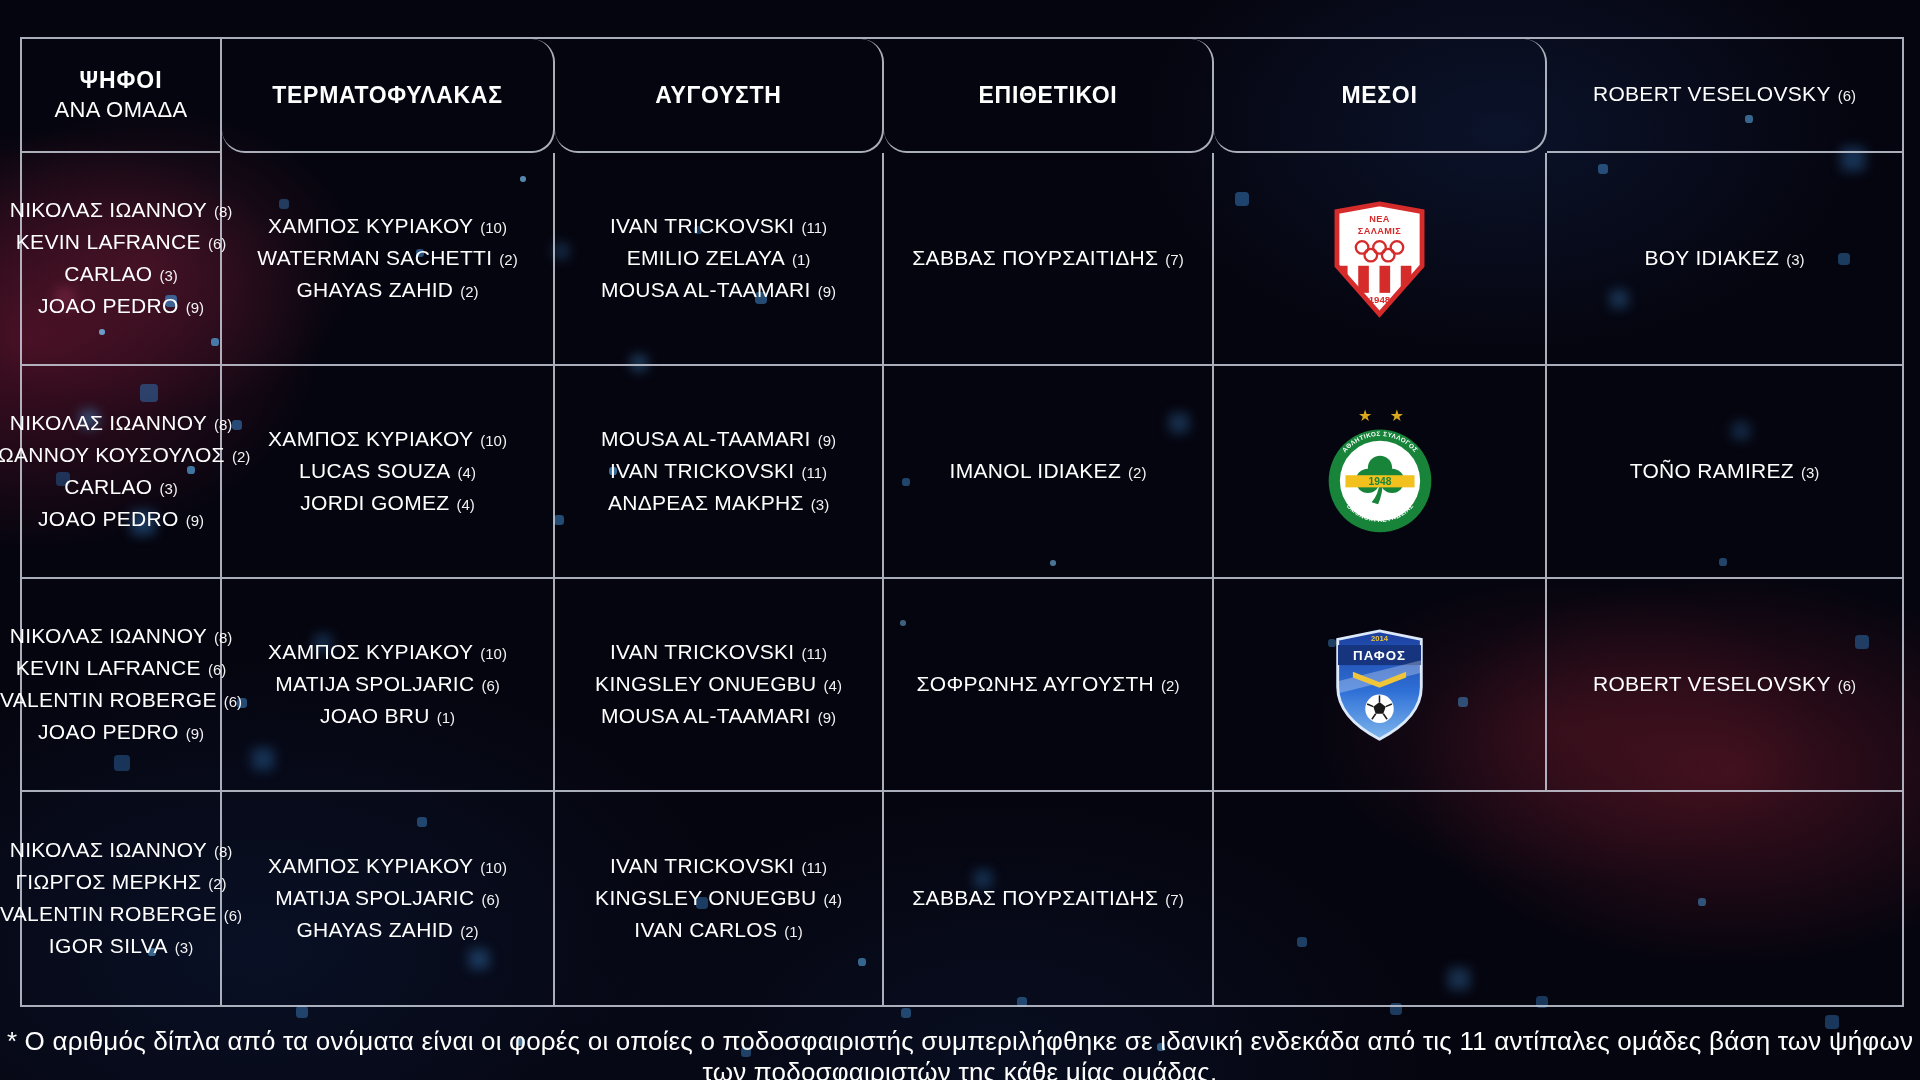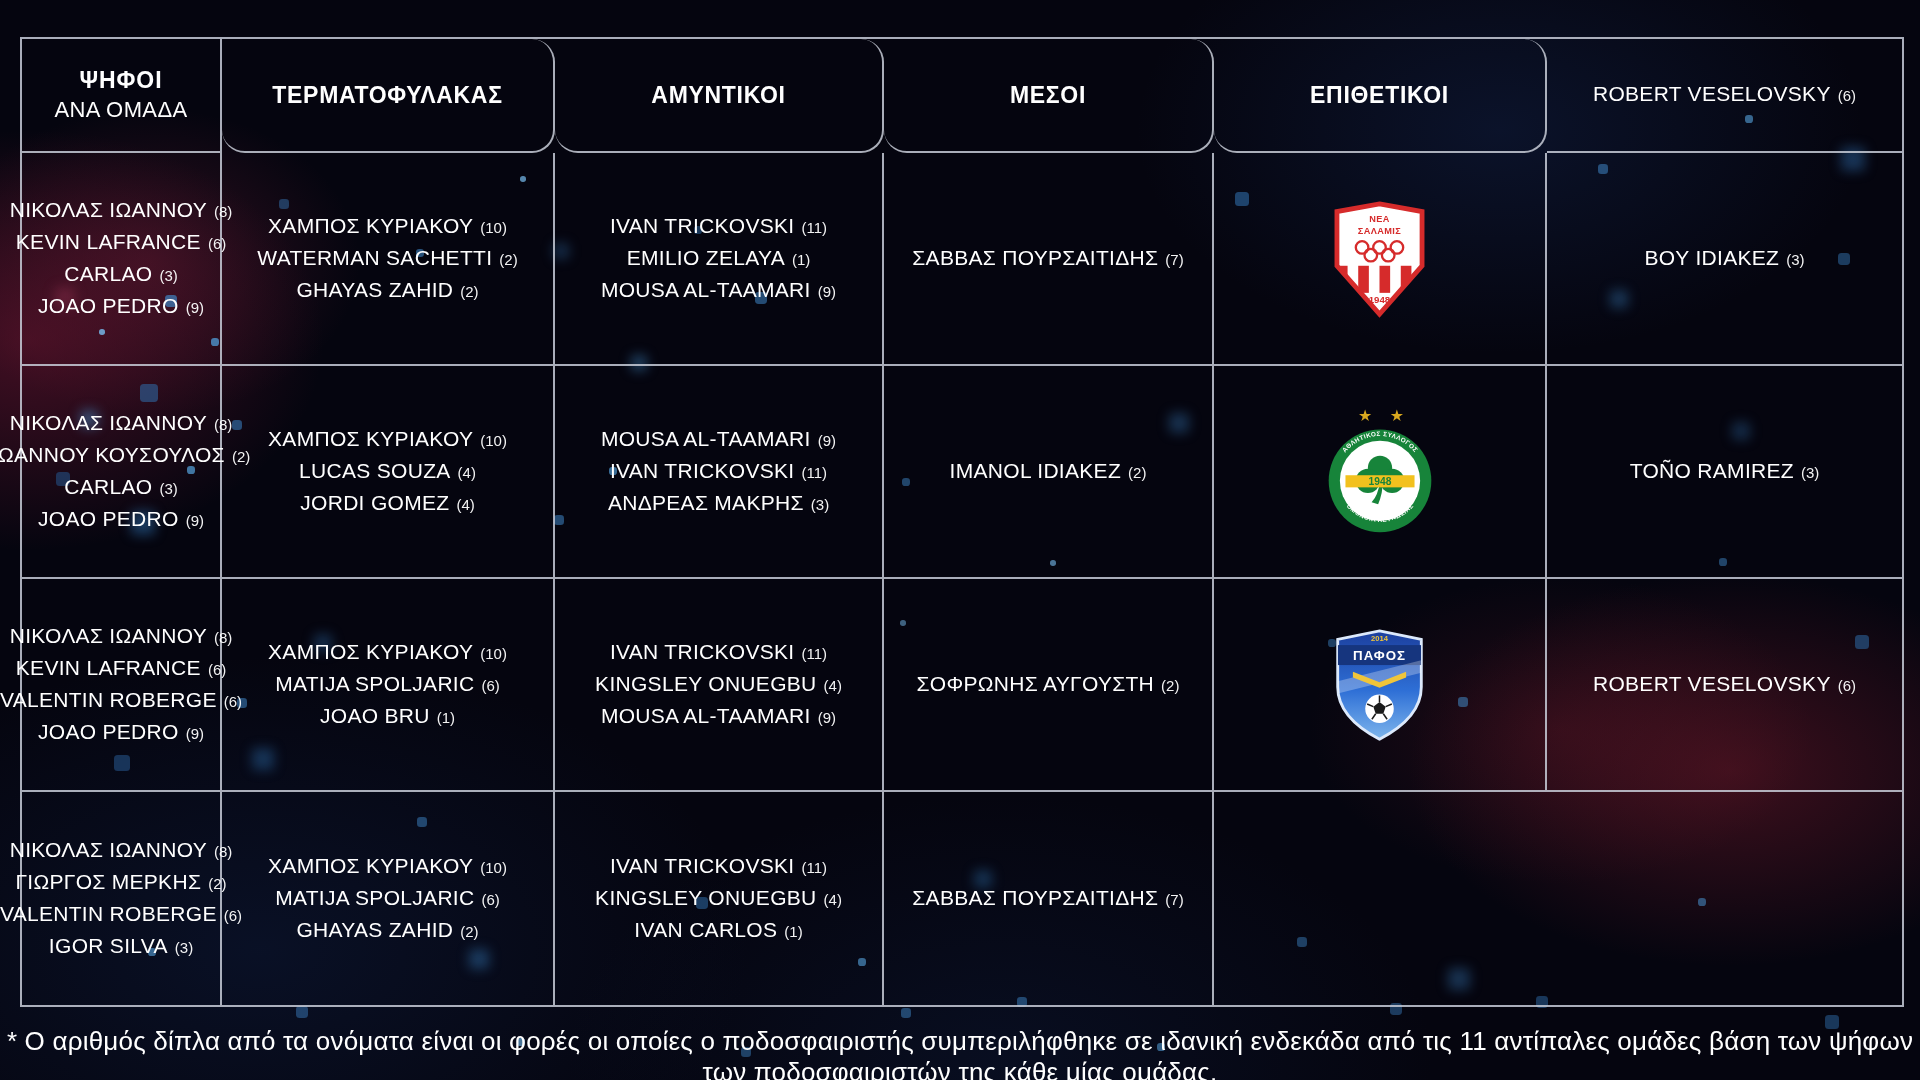--- a/index.html
+++ b/index.html
@@ -107,23 +107,23 @@
   <div class="dots" id="dots-sharp"></div>
   <div class="dots" id="dots-soft"></div>
 
   <div class="table">
 
     <div class="cell">
       <div class="vh-title">ΨΗΦΟΙ</div>
       <div class="vh-sub">ΑΝΑ ΟΜΑΔΑ</div>
     </div>
     <div class="cell head">ΤΕΡΜΑΤΟΦΥΛΑΚΑΣ</div>
-    <div class="cell head">ΑΜΥΝΤΙΚΟΙ</div>
+    <div class="cell head">ΑΥΓΟΥΣΤΗ</div>
+    <div class="cell head">ΕΠΙΘΕΤΙΚΟΙ</div>
     <div class="cell head">ΜΕΣΟΙ</div>
-    <div class="cell head">ΕΠΙΘΕΤΙΚΟΙ</div>
 
     <div class="cell players">
         <div class="player">
           <span class="pname">ROBERT VESELOVSKY</span>
           <span class="votes">6</span>
         </div>
       </div>
     <div class="cell players">
         <div class="player">
           <span class="pname">ΝΙΚΟΛΑΣ ΙΩΑΝΝΟΥ</span>

